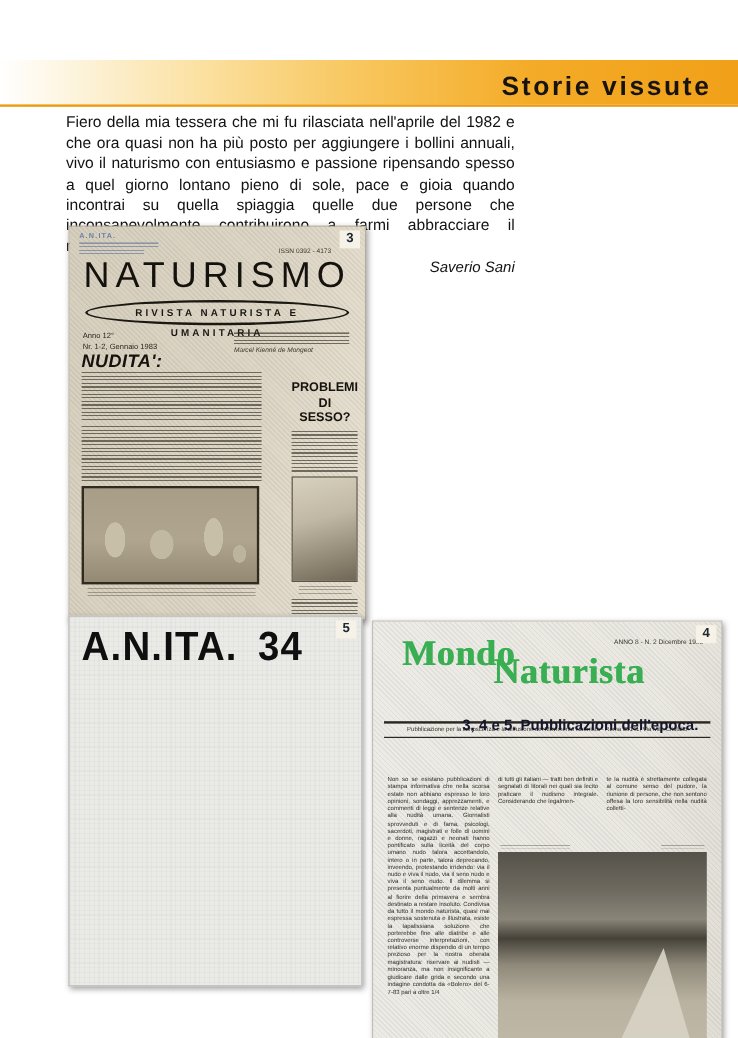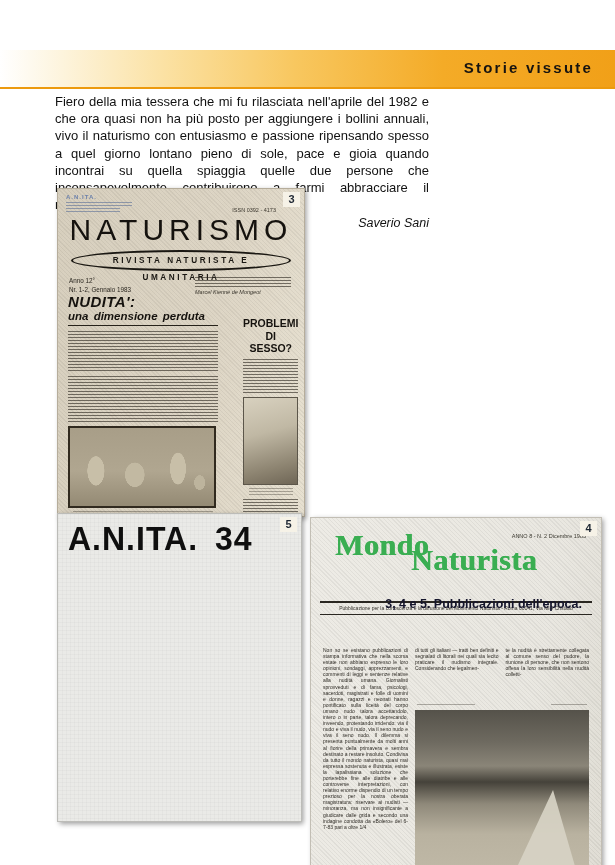--- a/index.html
+++ b/index.html
@@ -9,21 +9,21 @@
   }
 
   
   .header-band {
     position:absolute; top:50px; left:0; width:615px; height:37px;
     background:linear-gradient(90deg,#ffffff 0%,#fdf4dd 10%,#fbe1a2 27%,#f8c75f 48%,#f4ab27 72%,#f1a018 100%);
     border-bottom:2px solid #ec9a0e;
   }
   .header-title {
     position:absolute; right:22px; top:9px;
-    font-size:15px; font-weight:bold; letter-spacing:2.2px; color:#161310;
+    font-size:22px; font-weight:bold; letter-spacing:2.2px; color:#161310;
   }
 
   
   .intro { position:absolute; top:93px; left:55px; width:374px; }
   .intro-text { font-size:13px; line-height:17.2px; text-align:justify; color:#121212; }
   .intro-author { margin-top:3px; text-align:right; font-style:italic; font-size:12.5px; color:#121212; }
 
   
   .cover { position:absolute; box-shadow:1.5px 2px 5px rgba(0,0,0,.38); }
   .fig-num {
@@ -159,21 +159,20 @@
         <div class="nat-anno">Nr. 1-2, Gennaio 1983</div>
       </div>
       <div class="nat-quote">
         <div class="pt" style="width:96px;height:10px"></div>
         <div class="nat-quote-author">Marcel Kienné de Mongeot</div>
       </div>
     </div>
     <div class="nat-body">
       <div class="nat-col-l">
         <div class="nat-h1">NUDITA':</div>
-        <div class="nat-h2">una dimensione perduta</div>
         <div class="pt" style="width:150px;height:40px"></div>
         <div class="pt" style="width:150px;height:46px;margin-top:5px"></div>
         <div class="nat-relief"></div>
         <div class="pt light" style="width:140px;height:8px;margin:3px auto 0 auto"></div>
       </div>
       <div class="nat-col-r">
         <div class="nat-h3">
           <span>PROBLEMI DI</span><br>
           <span>SESSO?</span>
         </div>

